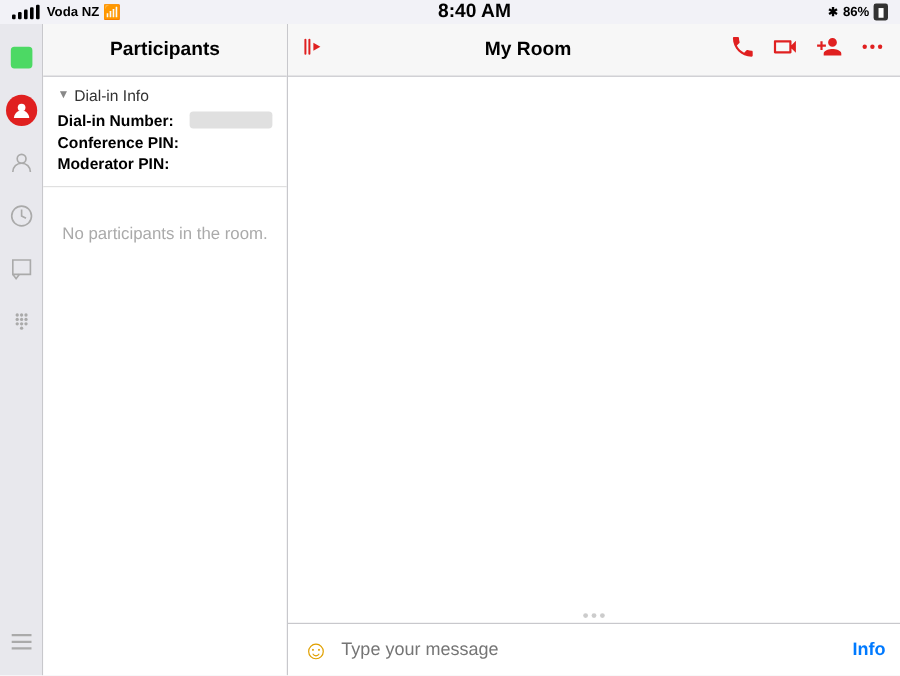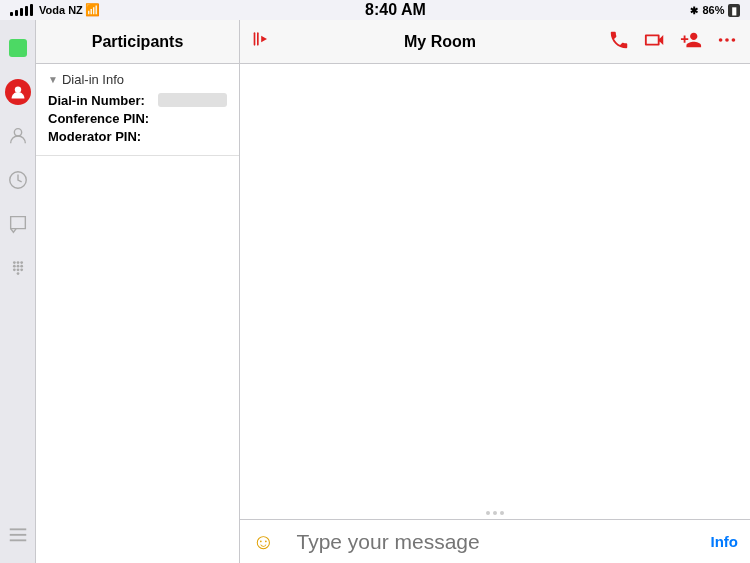--- a/index.html
+++ b/index.html
@@ -251,24 +251,23 @@
     }
     .emoji-icon {
       color: #e0a000;
       font-size: 22px;
       cursor: pointer;
     }
     .message-input {
       flex: 1;
       border: none;
       outline: none;
-      font-size: 21px;
+      font-size: 15px;
       color: #be185d;
       background: transparent;
-      margin-left: 12px;
     }
     .send-button {
       font-size: 15px;
       font-weight: 600;
       color: #007aff;
       background: none;
       border: none;
       cursor: pointer;
     }
   </style>
@@ -365,20 +364,23 @@
         <div class="dial-in-value"></div>
       </div>
       <div class="dial-in-row">
         <span class="dial-in-label">Conference PIN:</span>
       </div>
       <div class="dial-in-row">
         <span class="dial-in-label">Moderator PIN:</span>
       </div>
     </div>
 
+    <div class="no-participants">
+      <span>No participants in the room.</span>
+    </div>
   </div>
 
   <div class="chat-area">
     <div class="chat-header">
       <div class="chat-header-left">
         <span class="sidebar-toggle-icon">
           <svg width="20" height="20" viewBox="0 0 24 24" fill="#e02020">
             <rect x="2" y="4" width="2" height="16" rx="1"></rect>
             <rect x="6" y="4" width="2" height="16" rx="1"></rect>
             <polygon points="11,8 18,12 11,16"></polygon>

